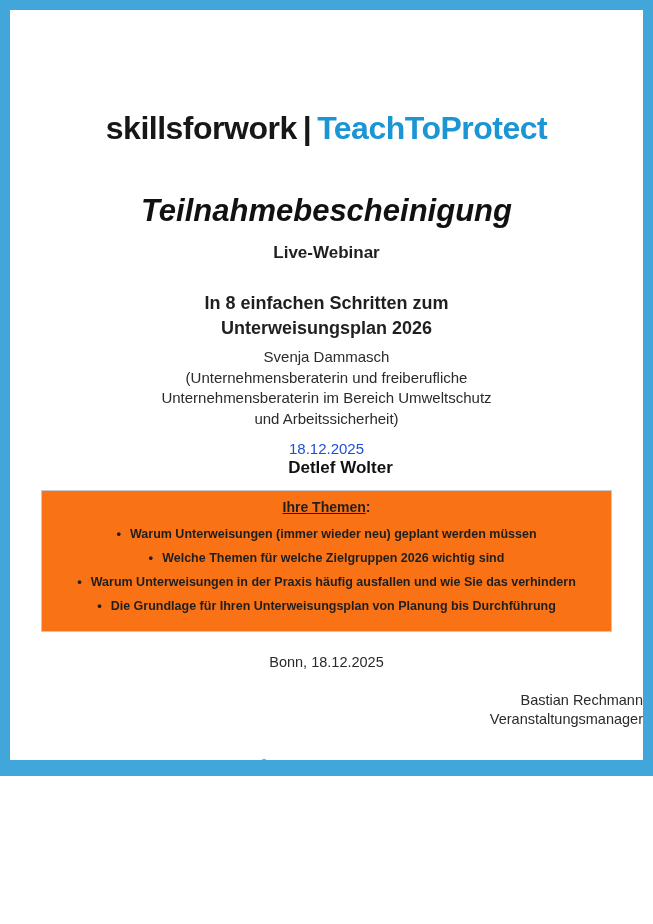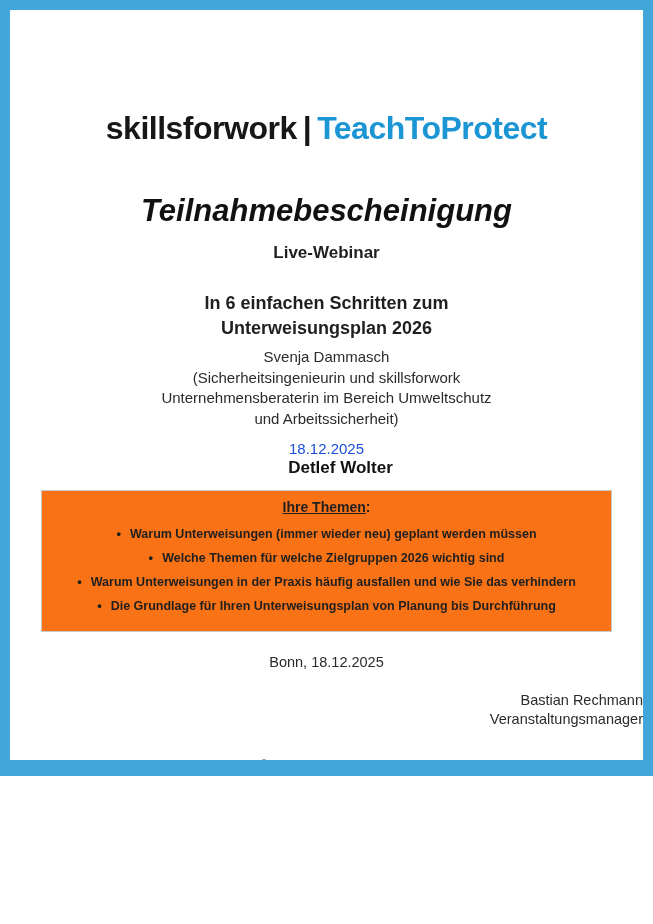--- a/index.html
+++ b/index.html
@@ -129,27 +129,27 @@
 
   <div class="centered logo">
     <span class="brand-left">skillsforwork</span><span class="brand-sep">|</span><span class="brand-right">TeachToProtect</span>
   </div>
 
   <h1 class="centered title">Teilnahmebescheinigung</h1>
 
   <div class="centered subtitle">Live-Webinar</div>
 
   <div class="centered course-title">
-    <div>In 6 einfachen Schritten zum</div>
+    <div>In 8 einfachen Schritten zum</div>
     <div>Unterweisungsplan 2026</div>
   </div>
 
   <div class="centered presenter">
     <div>Svenja Dammasch</div>
-    <div>(Sicherheitsingenieurin und skillsforwork</div>
+    <div>(Unternehmensberaterin und freiberufliche</div>
     <div>Unternehmensberaterin im Bereich Umweltschutz</div>
     <div>und Arbeitssicherheit)</div>
   </div>
 
   <div class="centered event-date">18.12.2025</div>
 
   <div class="centered participant">Detlef Wolter</div>
 
   <div class="themes-box">
     <div class="themes-heading">

